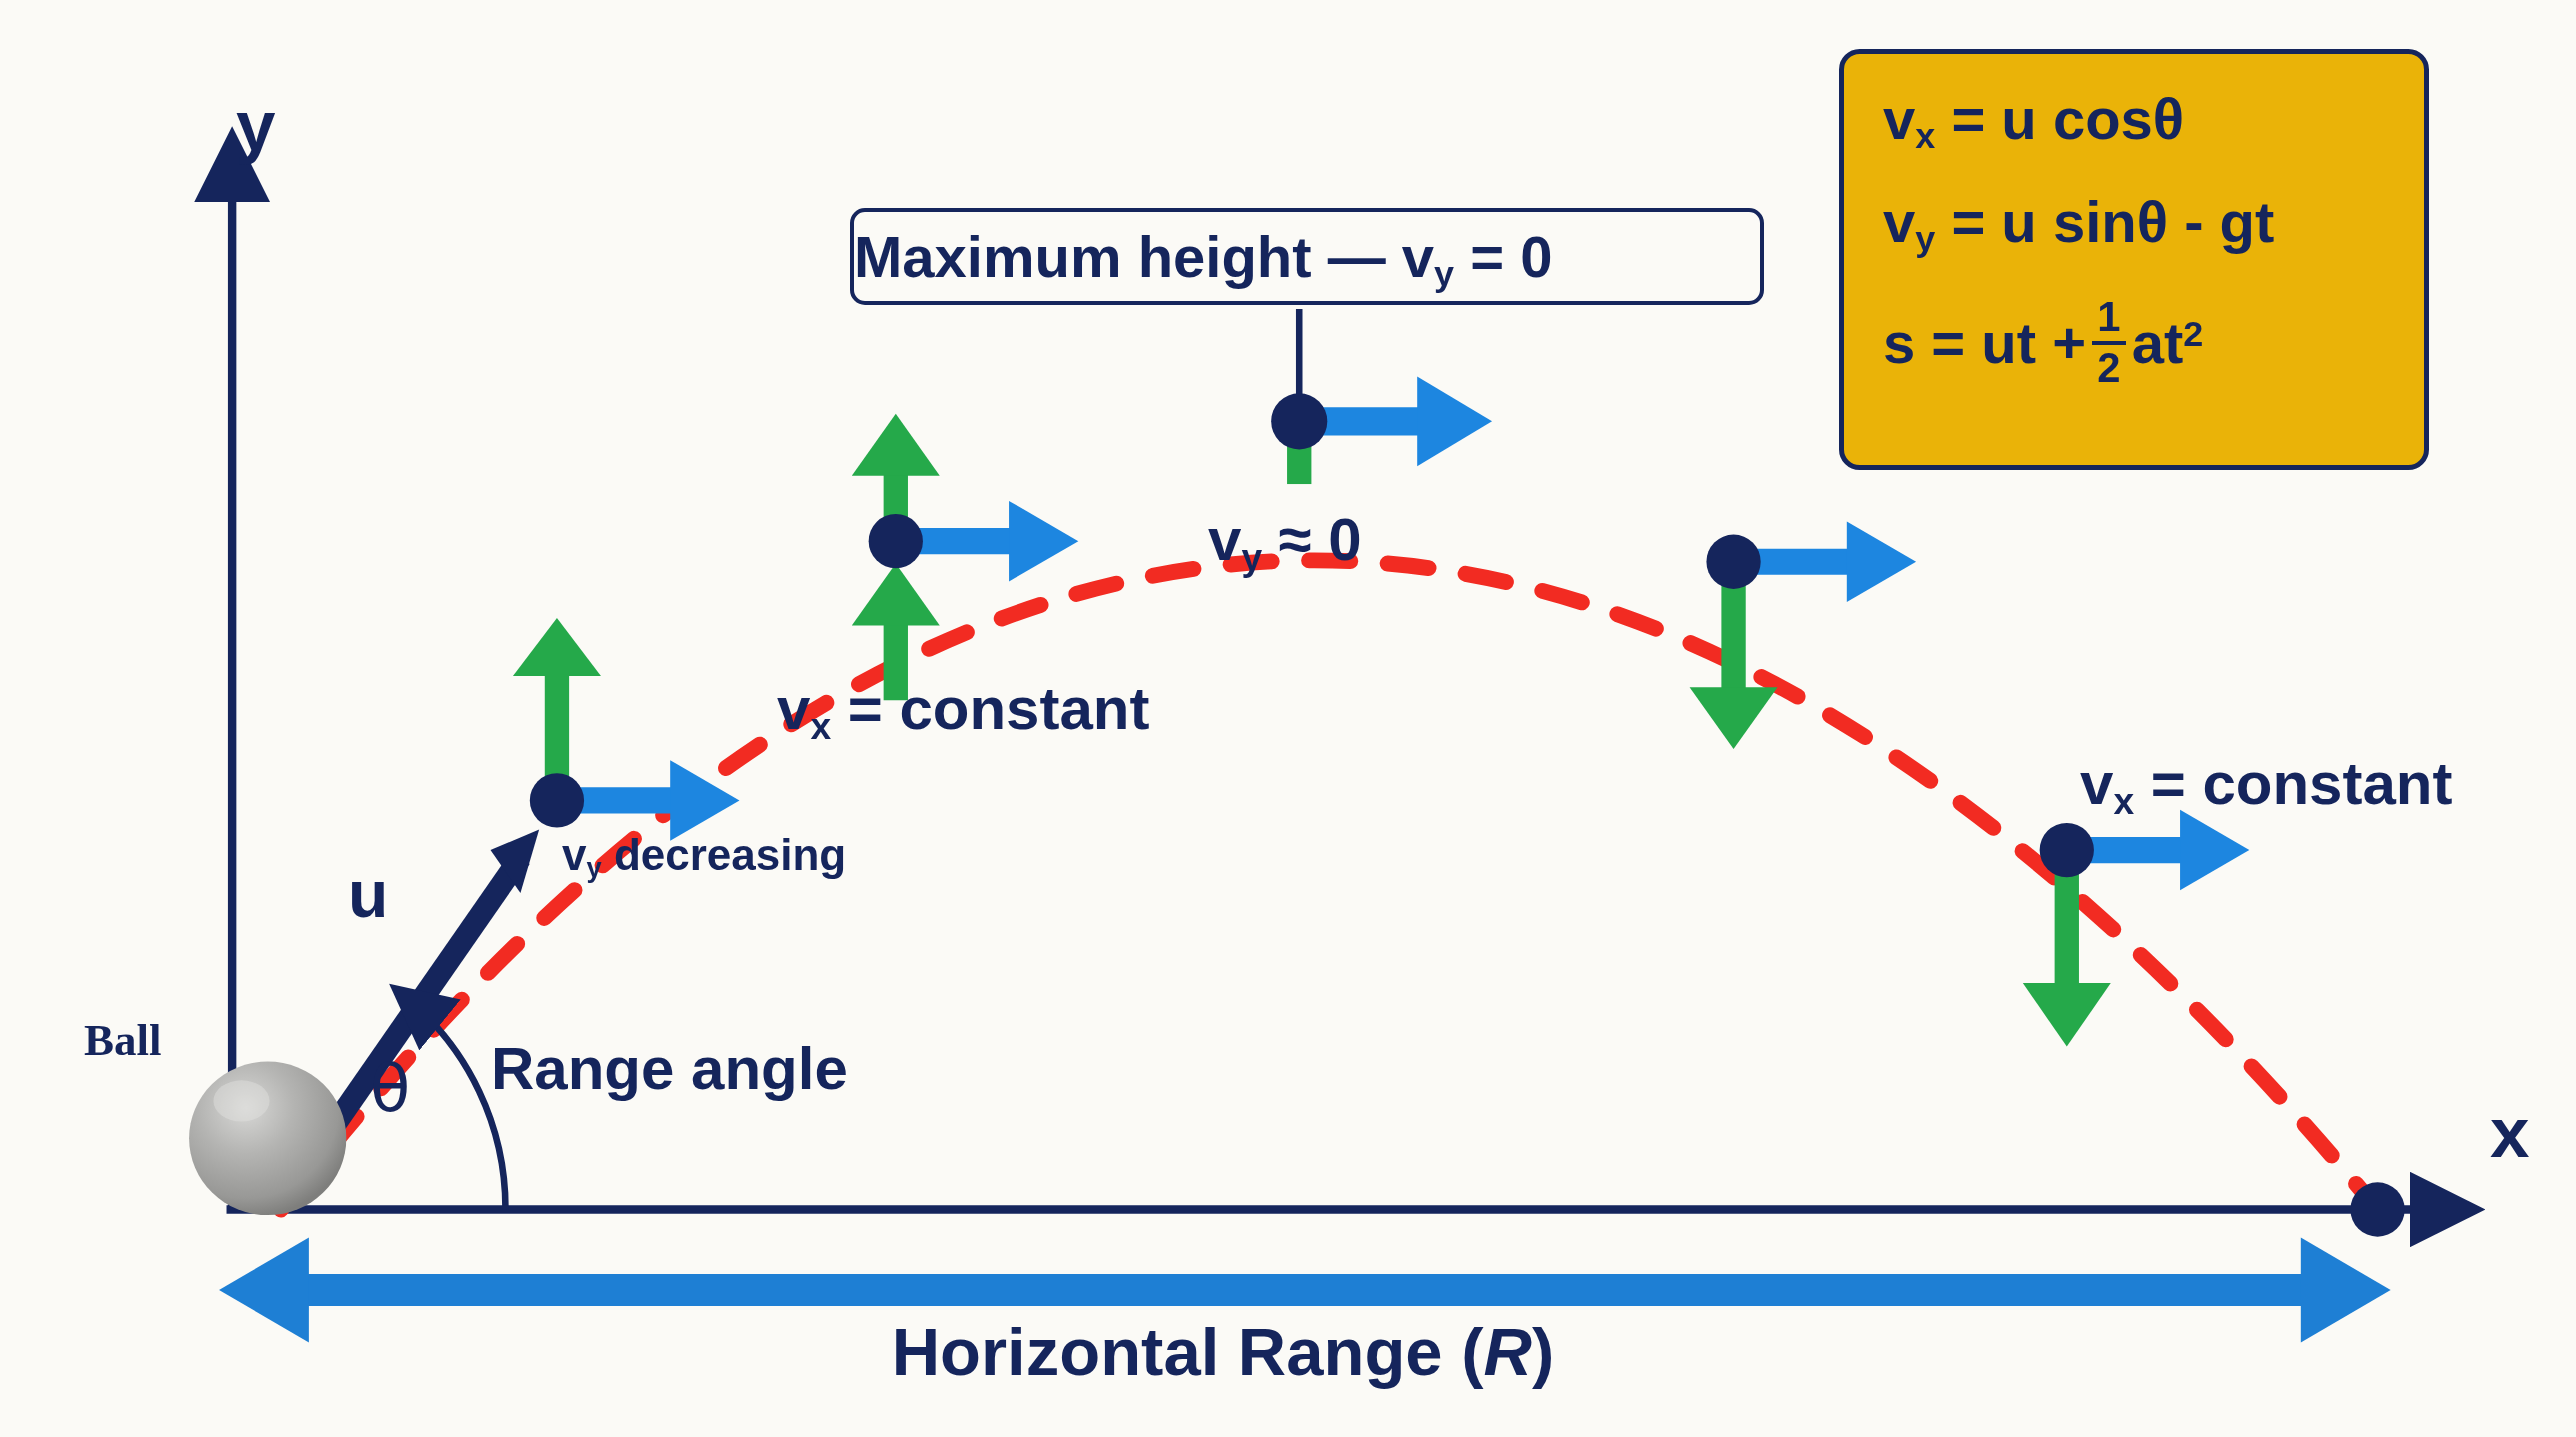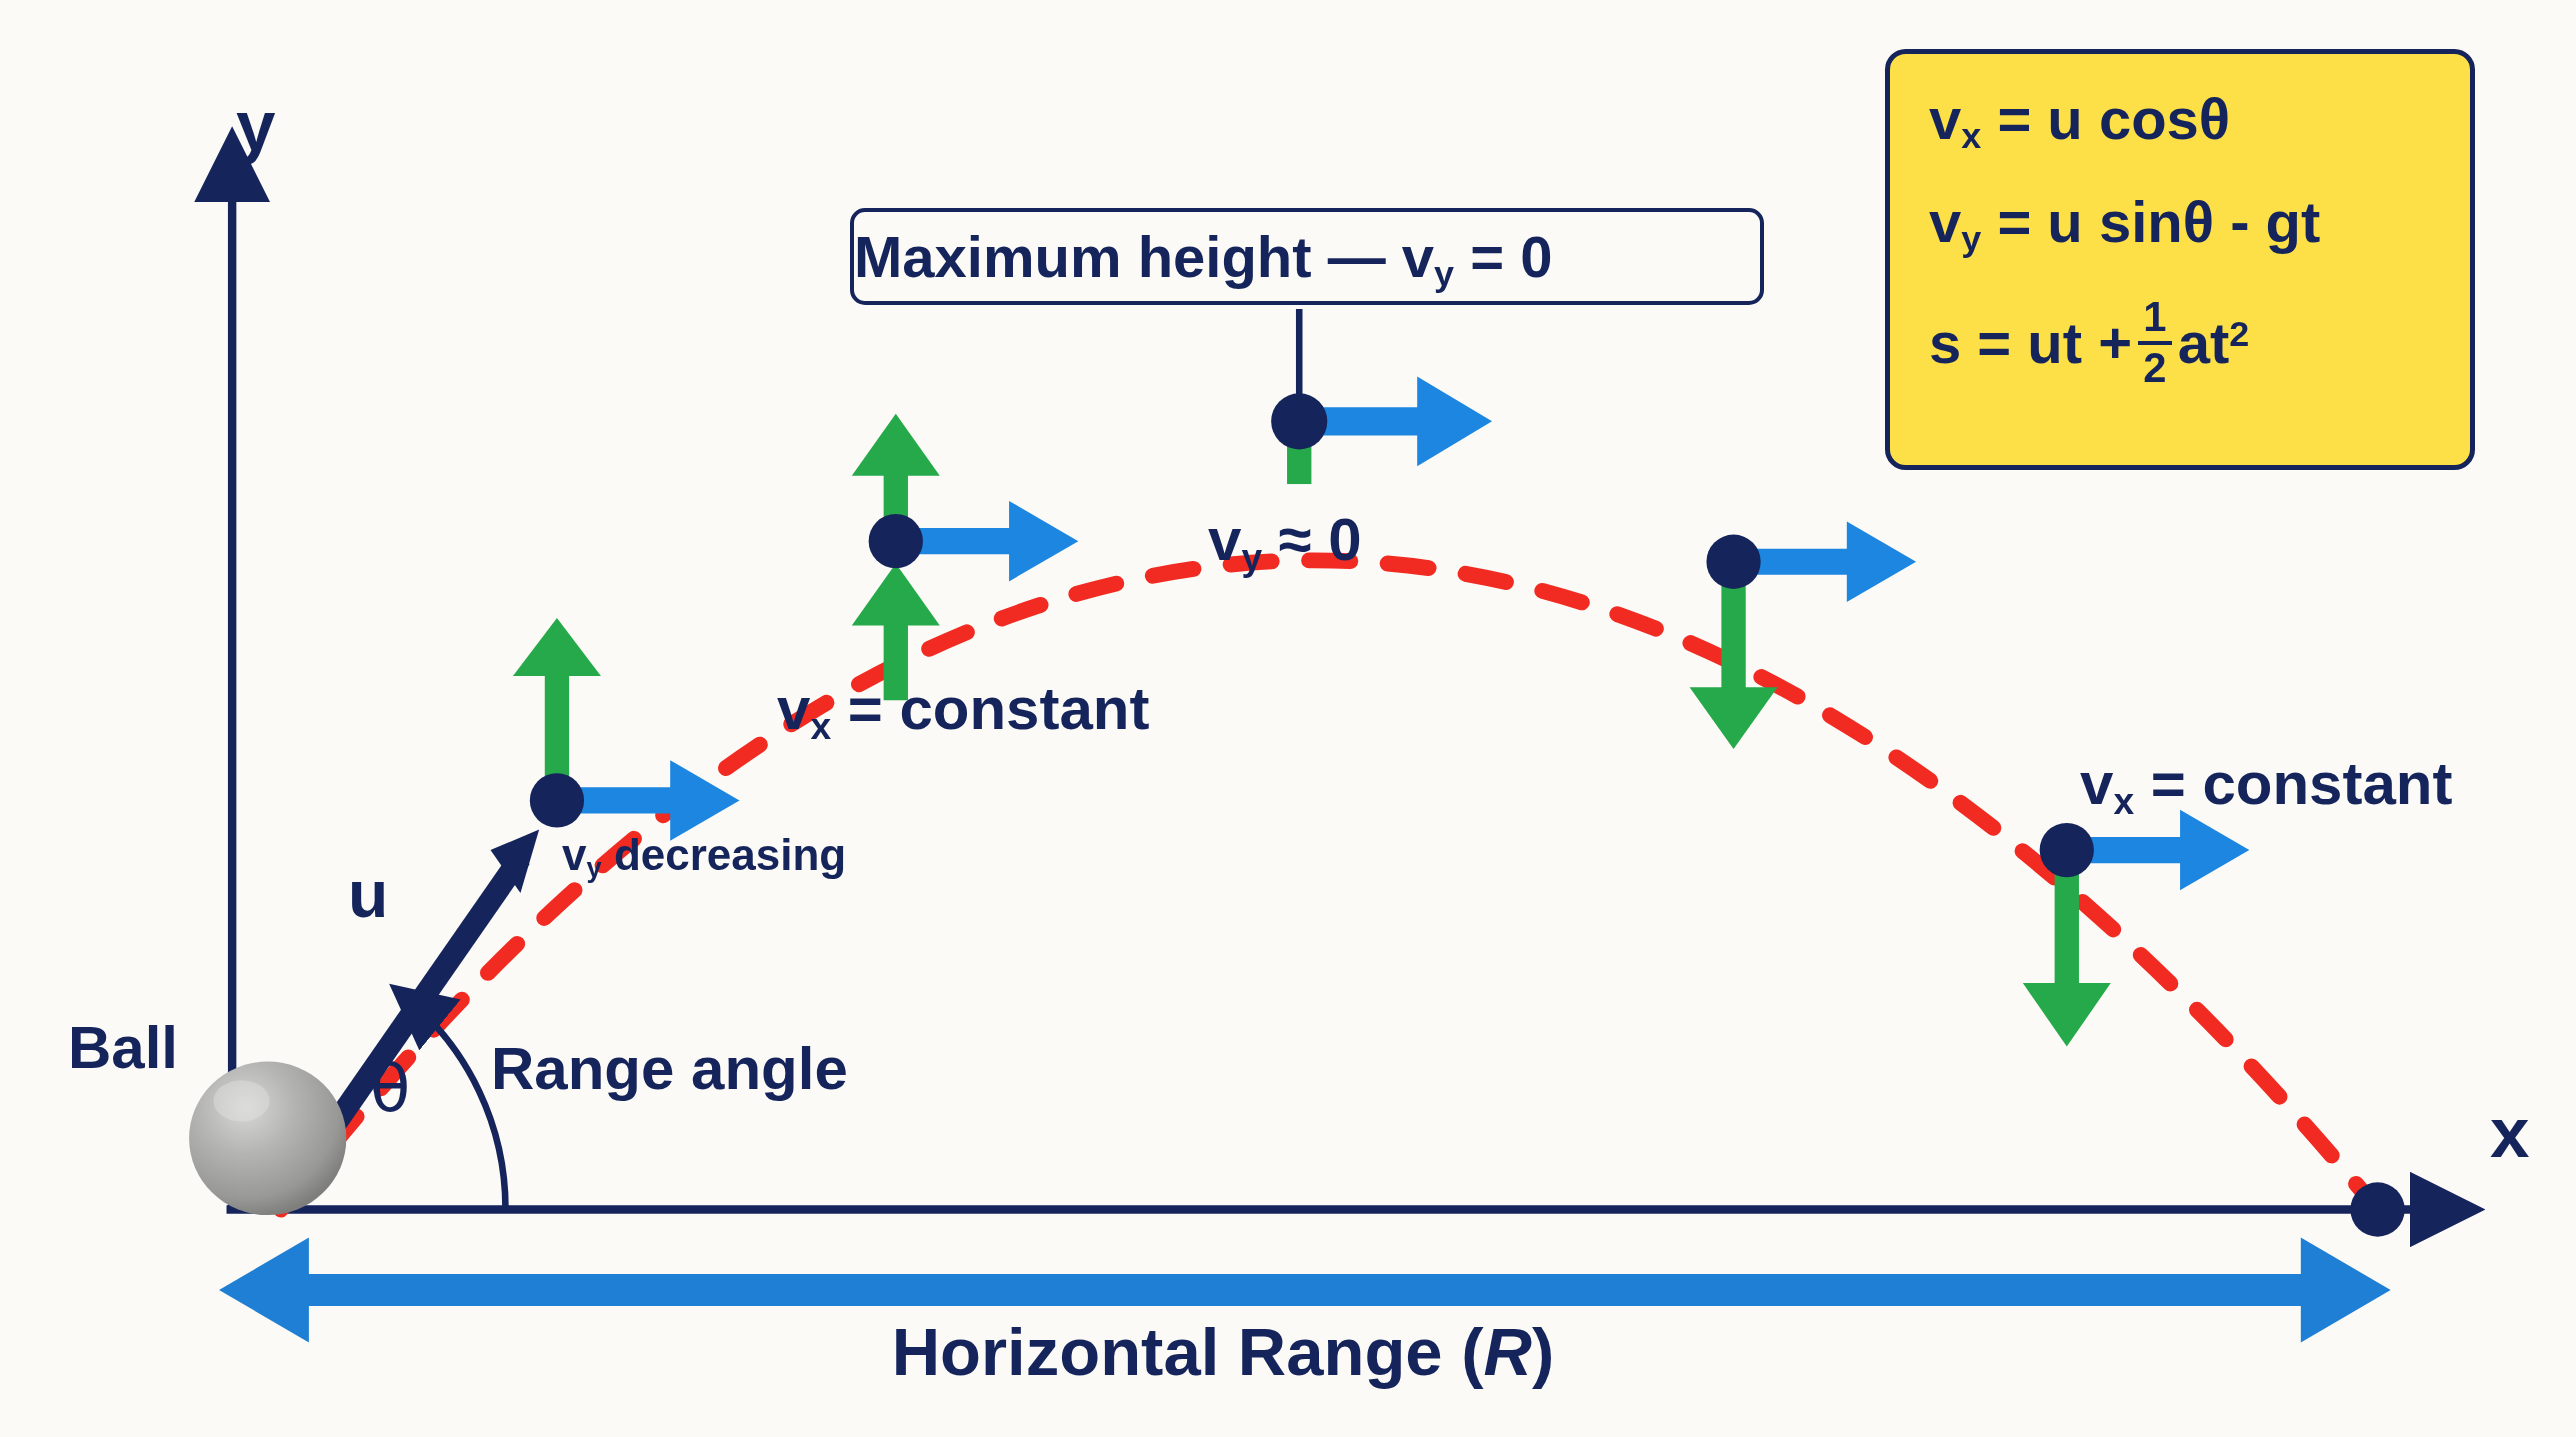--- a/index.html
+++ b/index.html
@@ -46,21 +46,21 @@
     position: relative;
     top: -0.45em;
     font-weight: bold;
   }
 
   
   #lbl-y-axis { left: 236px; top: 90px;  font-size: 71px; }
   #lbl-x-axis { left: 2490px; top: 1097px; font-size: 71px; }
 
   
-  #lbl-ball         { left: 68px;  top: 1018px; font-size: 60px; }
+  #lbl-ball         { left: 84px;  top: 1018px; font-size: 45px; font-family: Liberation Serif, serif; }
   #lbl-u            { left: 348px; top: 861px;  font-size: 66px; }
   #lbl-theta        { left: 370px; top: 1056px; font-size: 66px; font-weight: normal;
                       font-family: "DejaVu Sans", sans-serif; }
   #lbl-launch-angle { left: 491px; top: 1039px; font-size: 60px; }
 
   #lbl-vy-decreasing { left: 562px;  top: 833px;  font-size: 44px; }
   #lbl-vx-constant-1 { left: 777px;  top: 679px;  font-size: 60px; }
   #lbl-vy-zero       { left: 1208px; top: 510px;  font-size: 60px; }
   #lbl-vy-increasing { left: 1591px; top: 913px;  font-size: 60px; }
   #lbl-vx-constant-2 { left: 2080px; top: 754px;  font-size: 60px; }
@@ -84,26 +84,26 @@
     justify-content: flex-start;
   }
   #callout-max-height .lbl {
     position: static;
     font-size: 58px;
   }
 
   
   #formula-box {
     position: absolute;
-    left: 1885px;
+    left: 1839px;
     top: 49px;
     width: 590px;
     height: 421px;
     box-sizing: border-box;
-    background: #fde047;
+    background: #eab308;
     border: 5.6px solid #15255c;
     border-radius: 20.6px;
     padding: 36px 0 0 39px;
   }
   #formula-box .frow {
     position: static;
     font-size: 58px;
     margin-bottom: 45px;
     display: flex;
     align-items: center;

